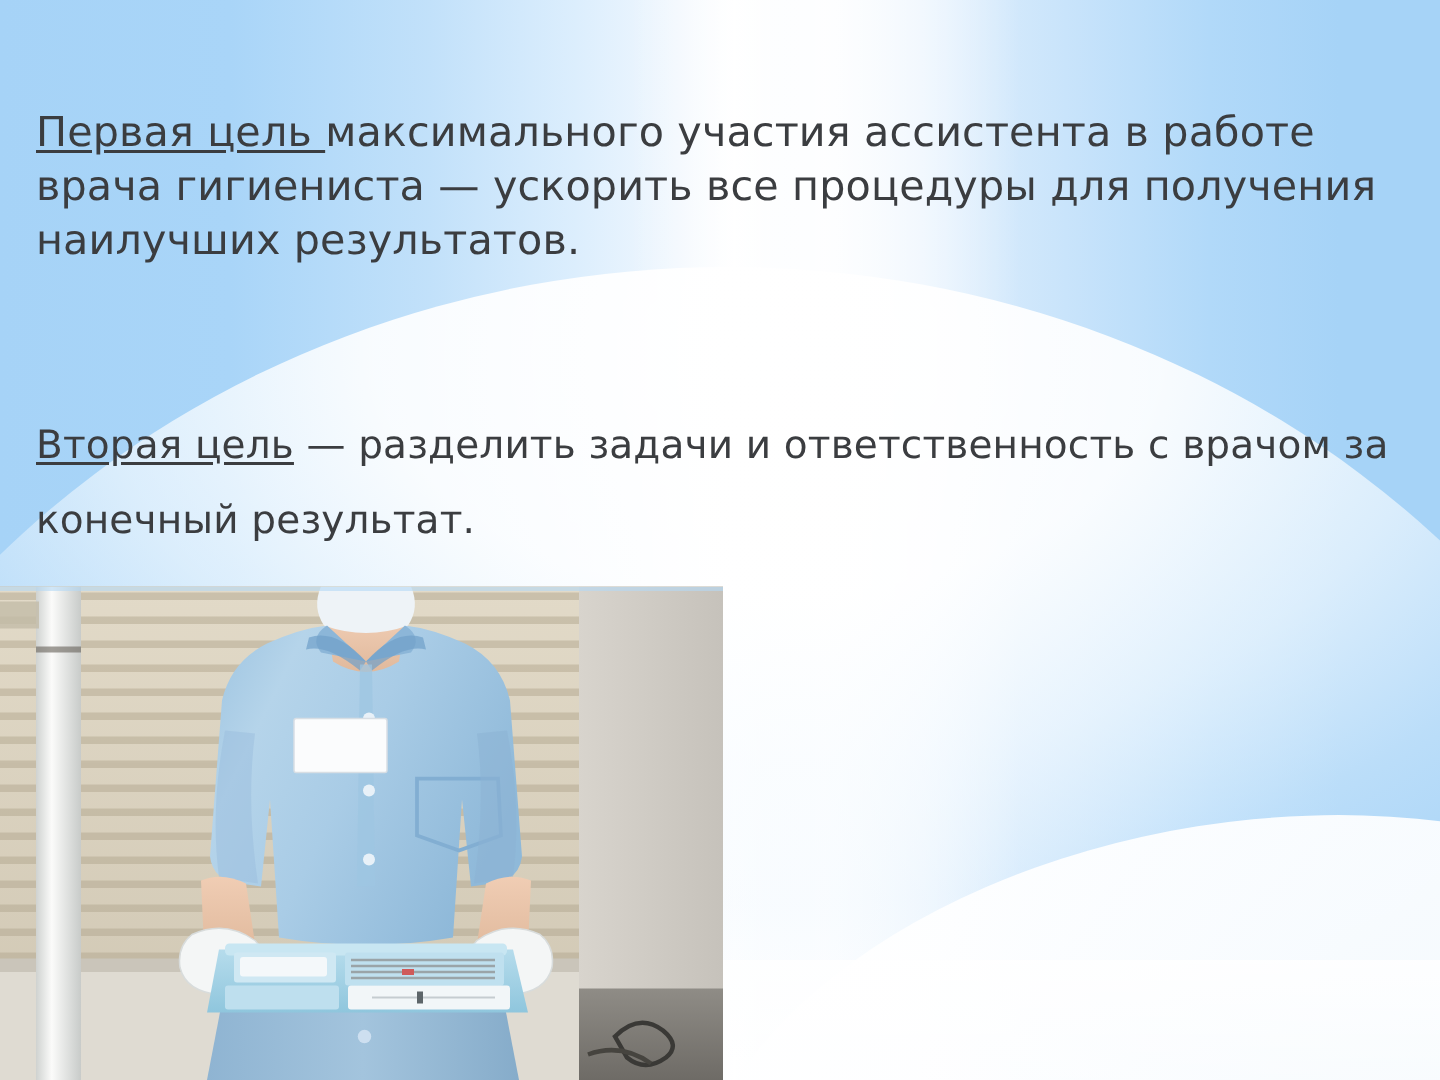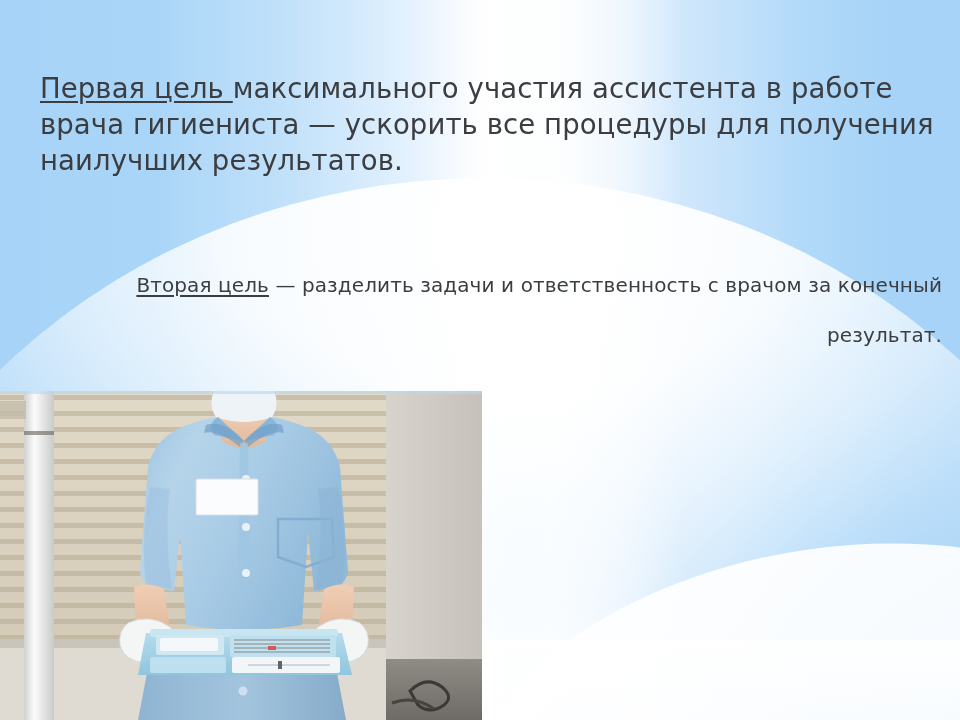--- a/index.html
+++ b/index.html
@@ -95,29 +95,28 @@
     color: #3b3d40;
     letter-spacing: 0.1px;
   }
   #para-one {
     left: 24px;
     top: 70px;
     width: 912px;
     font-size: 27.5px;
     line-height: 36px;
     text-align: left;
-    margin-left: 16px;
   }
   #para-two {
     left: 24px;
-    top: 260px;
+    top: 272px;
     width: 918px;
-    font-size: 20px;
+    font-size: 26px;
     line-height: 50px;
-    text-align: right;
+    text-align: left;
   }
   .u { text-decoration: underline; text-underline-offset: 3px; }
 
   
   #photo {
     position: absolute;
     left: 0;
     top: 391px;
     width: 482px;
     height: 329px;

